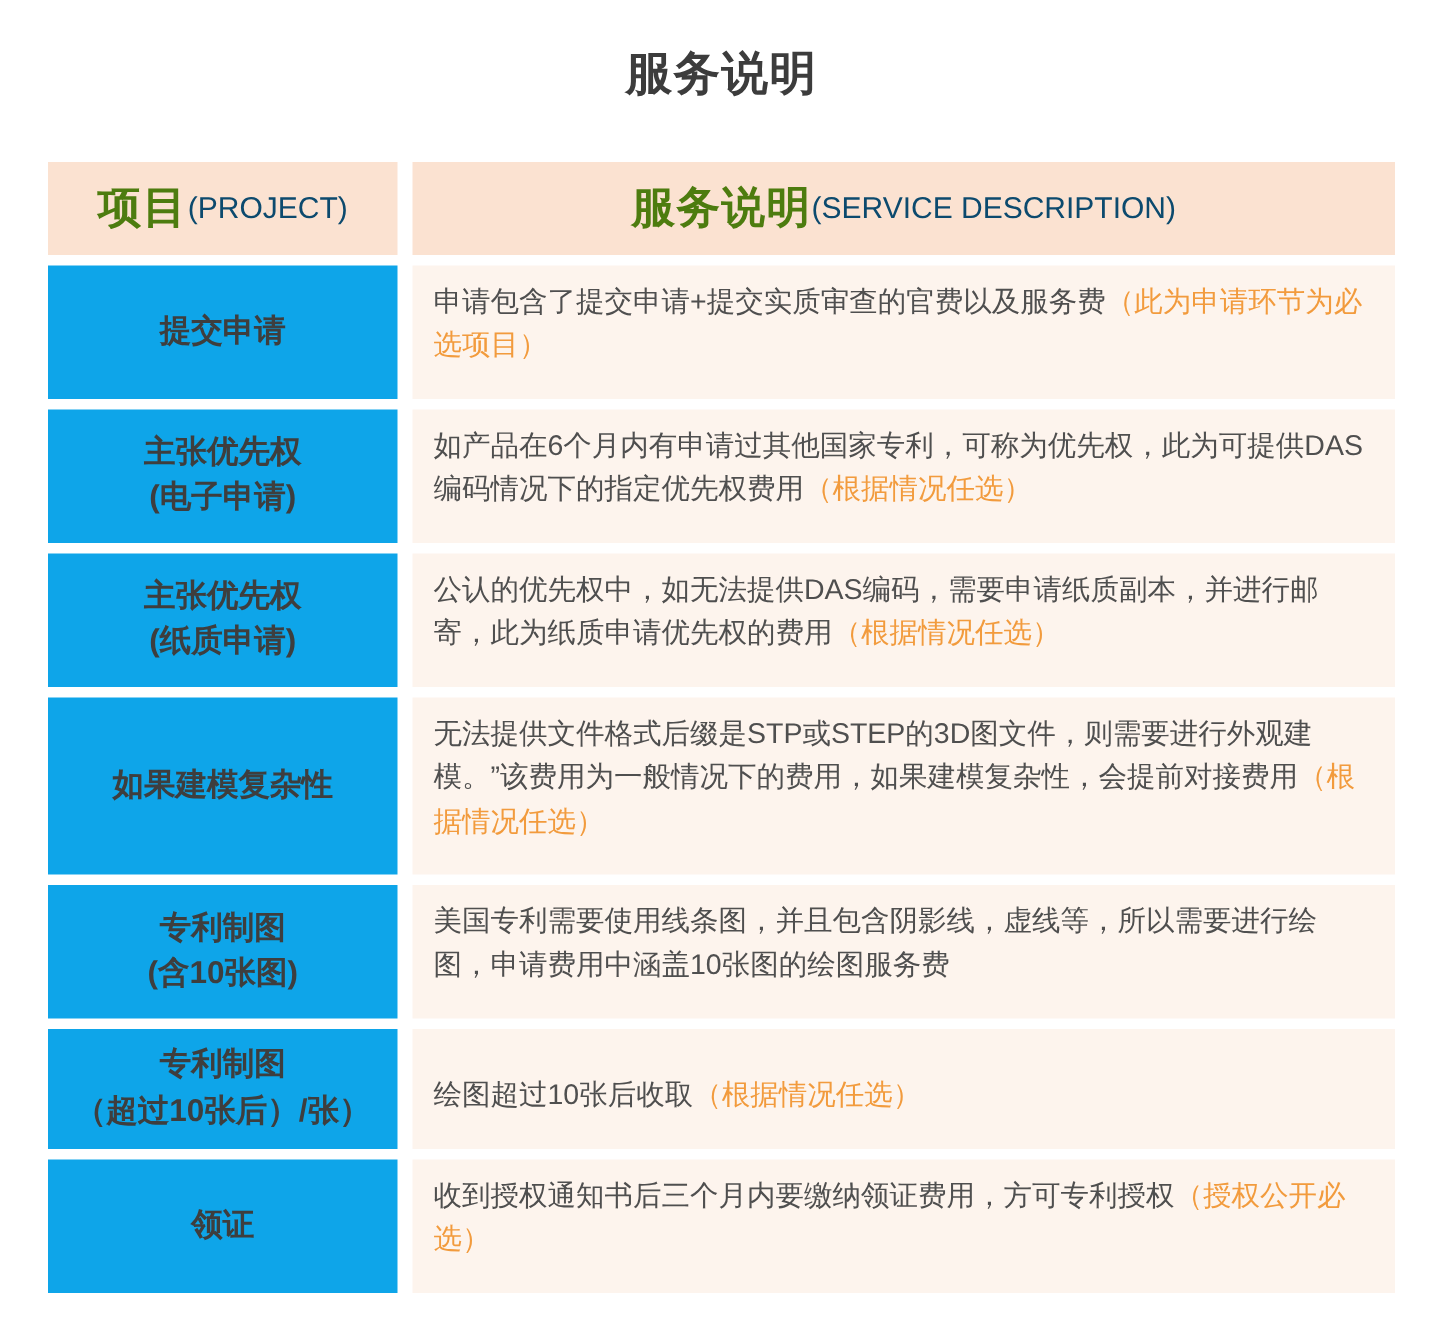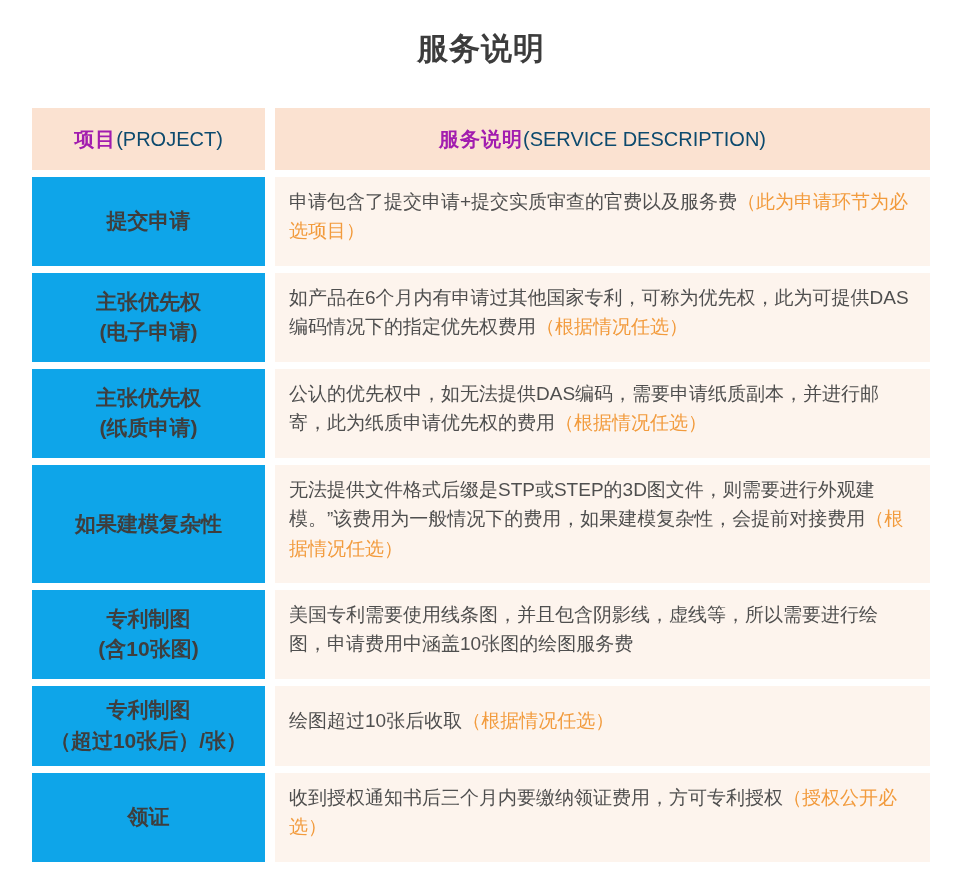--- a/index.html
+++ b/index.html
@@ -26,22 +26,22 @@
   }
   .cell{box-sizing:border-box;}
   .cell.head{
     background:#fbe2d1;
     min-height:62px;
     display:flex;
     align-items:center;
     justify-content:center;
   }
   .cell.head .zh{
-    color:#a21caf;
-    font-size:20px;
+    color:#4d7c0f;
+    font-size:29px;
     font-weight:bold;
     letter-spacing:1px;
   }
   .cell.head .en{
     color:#0c4a6e;
     font-size:20px;
     font-weight:normal;
   }
   .cell.item{
     background:#0ea5e9;
@@ -55,21 +55,21 @@
     margin:0;
     font-size:21px;
     font-weight:bold;
     color:#3e3e3e;
     line-height:1.45;
   }
   .cell.desc{
     background:#fdf4ed;
     min-height:80px;
     display:flex;
-    align-items:center;
+    align-items:flex-end;
     padding:10px 20px 20px 14px;
   }
   .cell.desc p{
     margin:0;
     font-size:19px;
     color:#4f4f4f;
     line-height:1.55;
   }
   .cell.desc .hl{color:#f29b3d;}
 </style>

